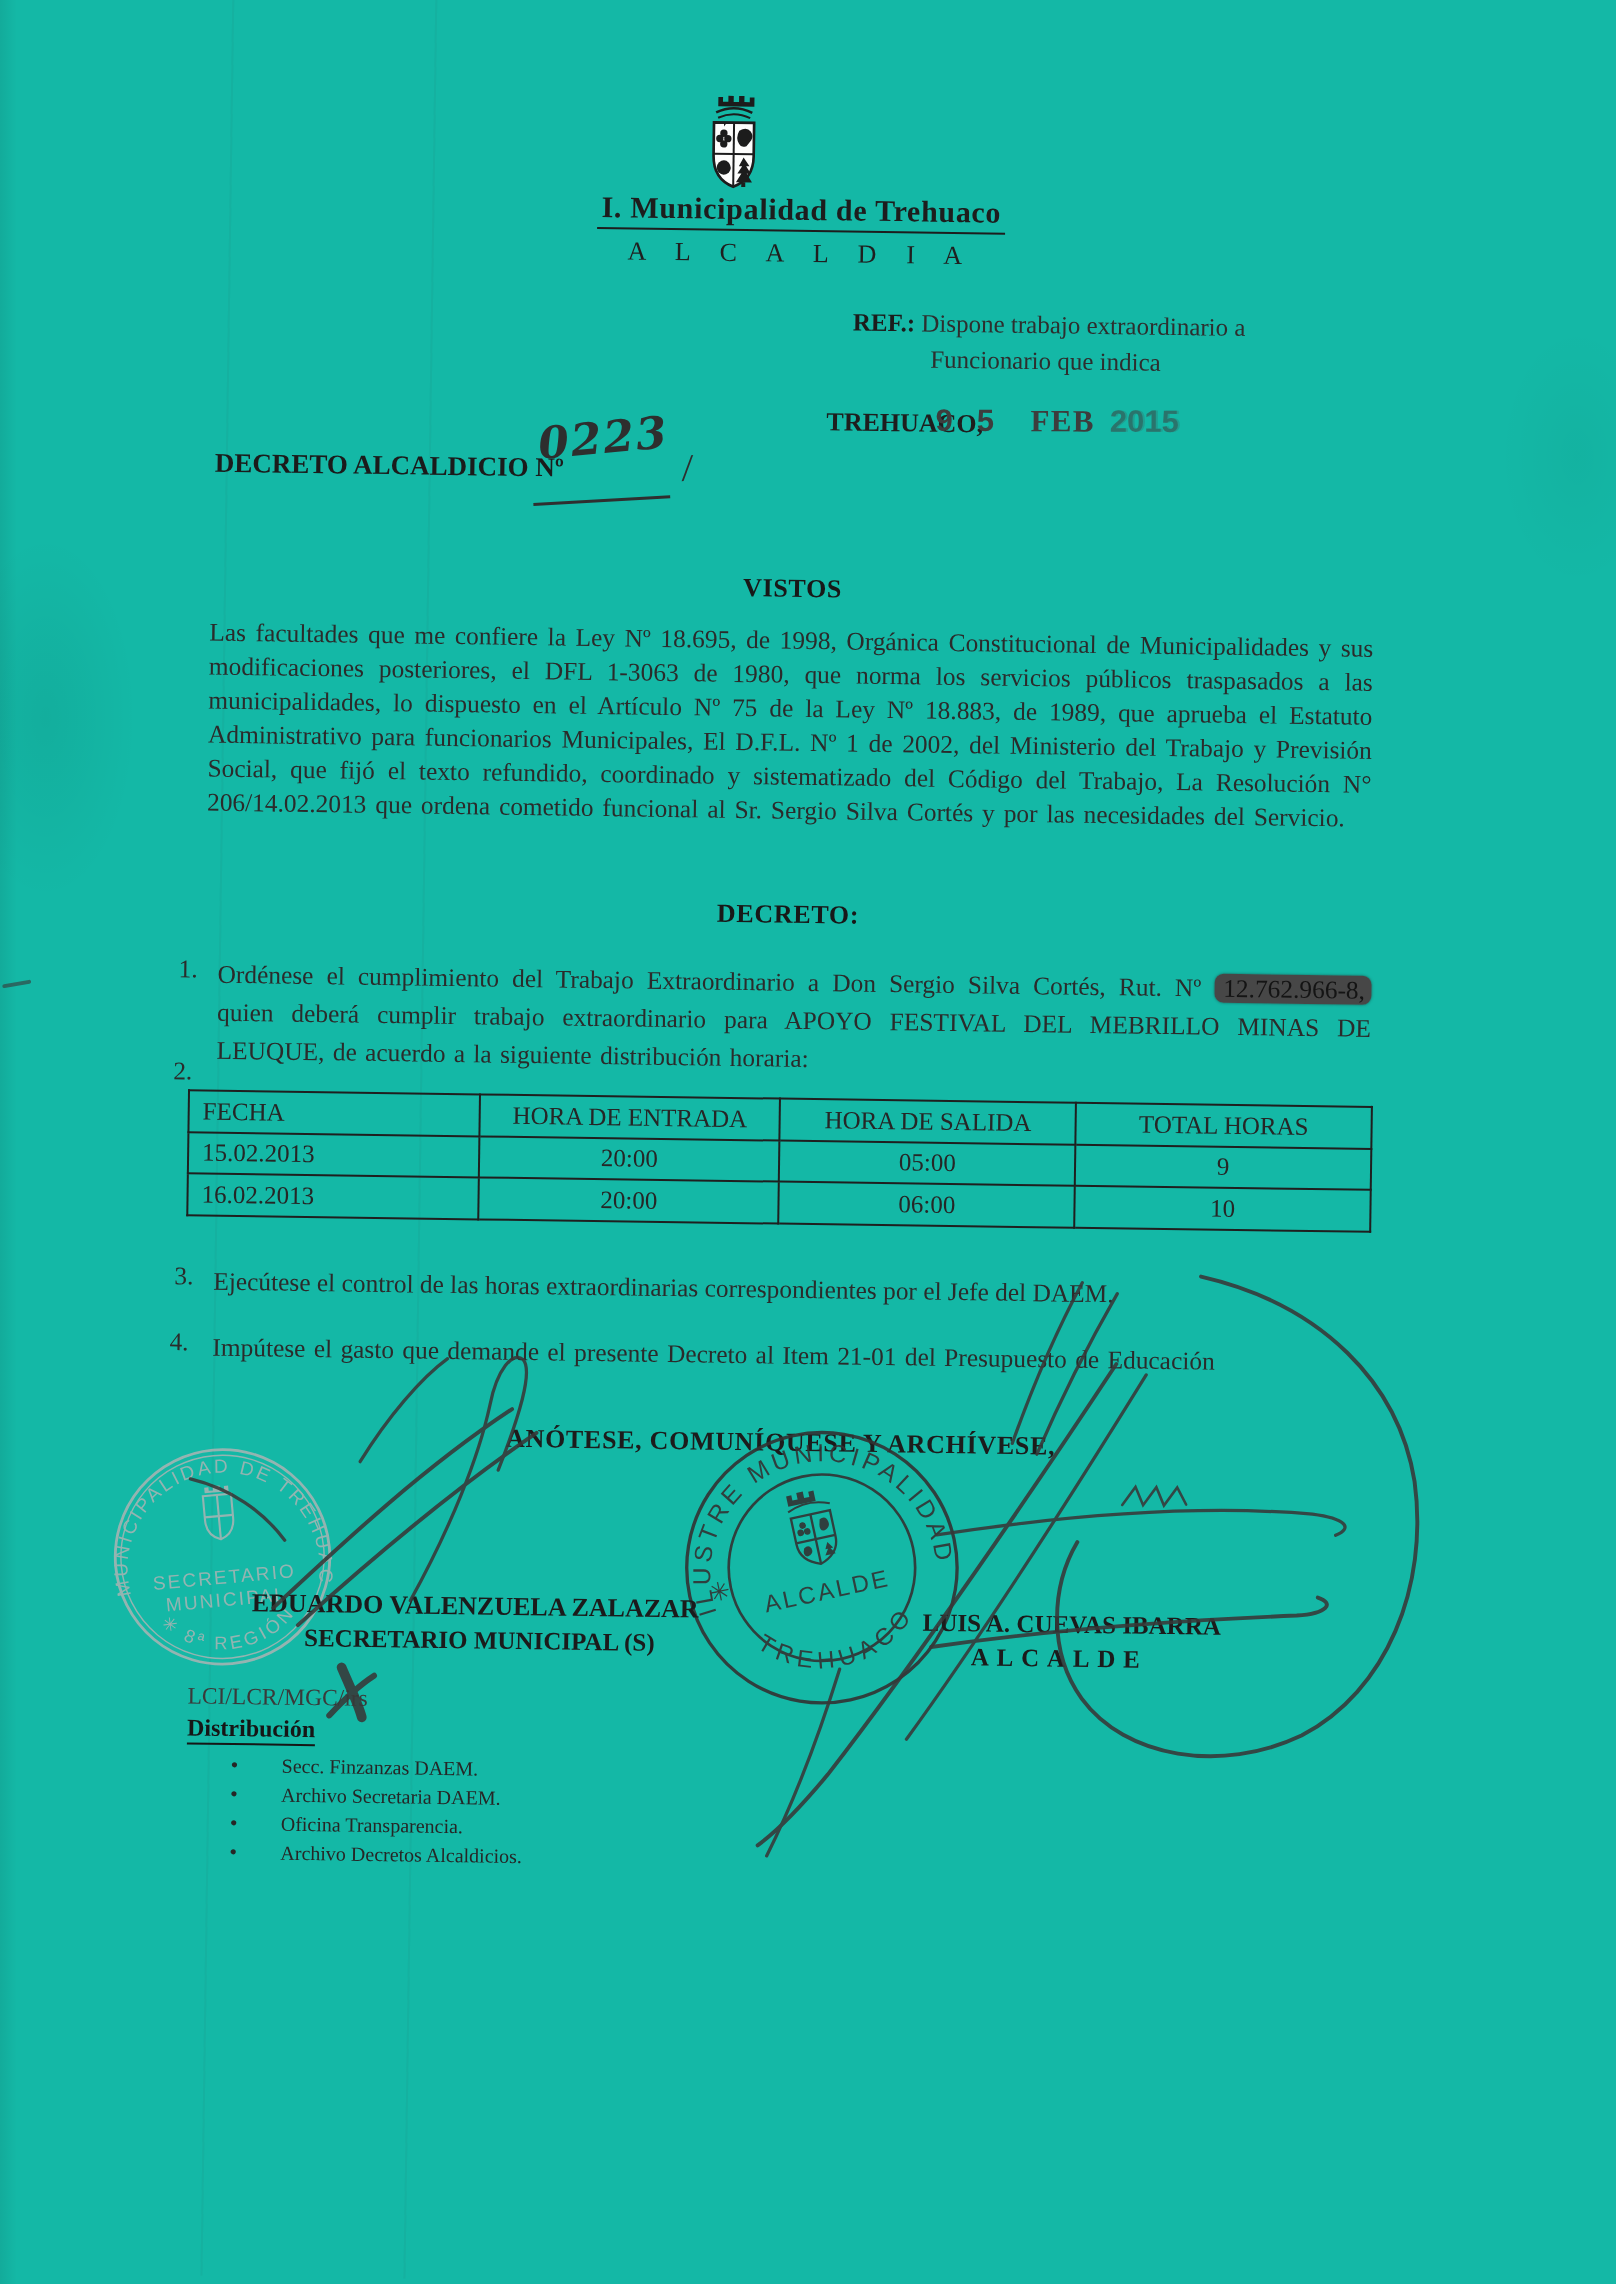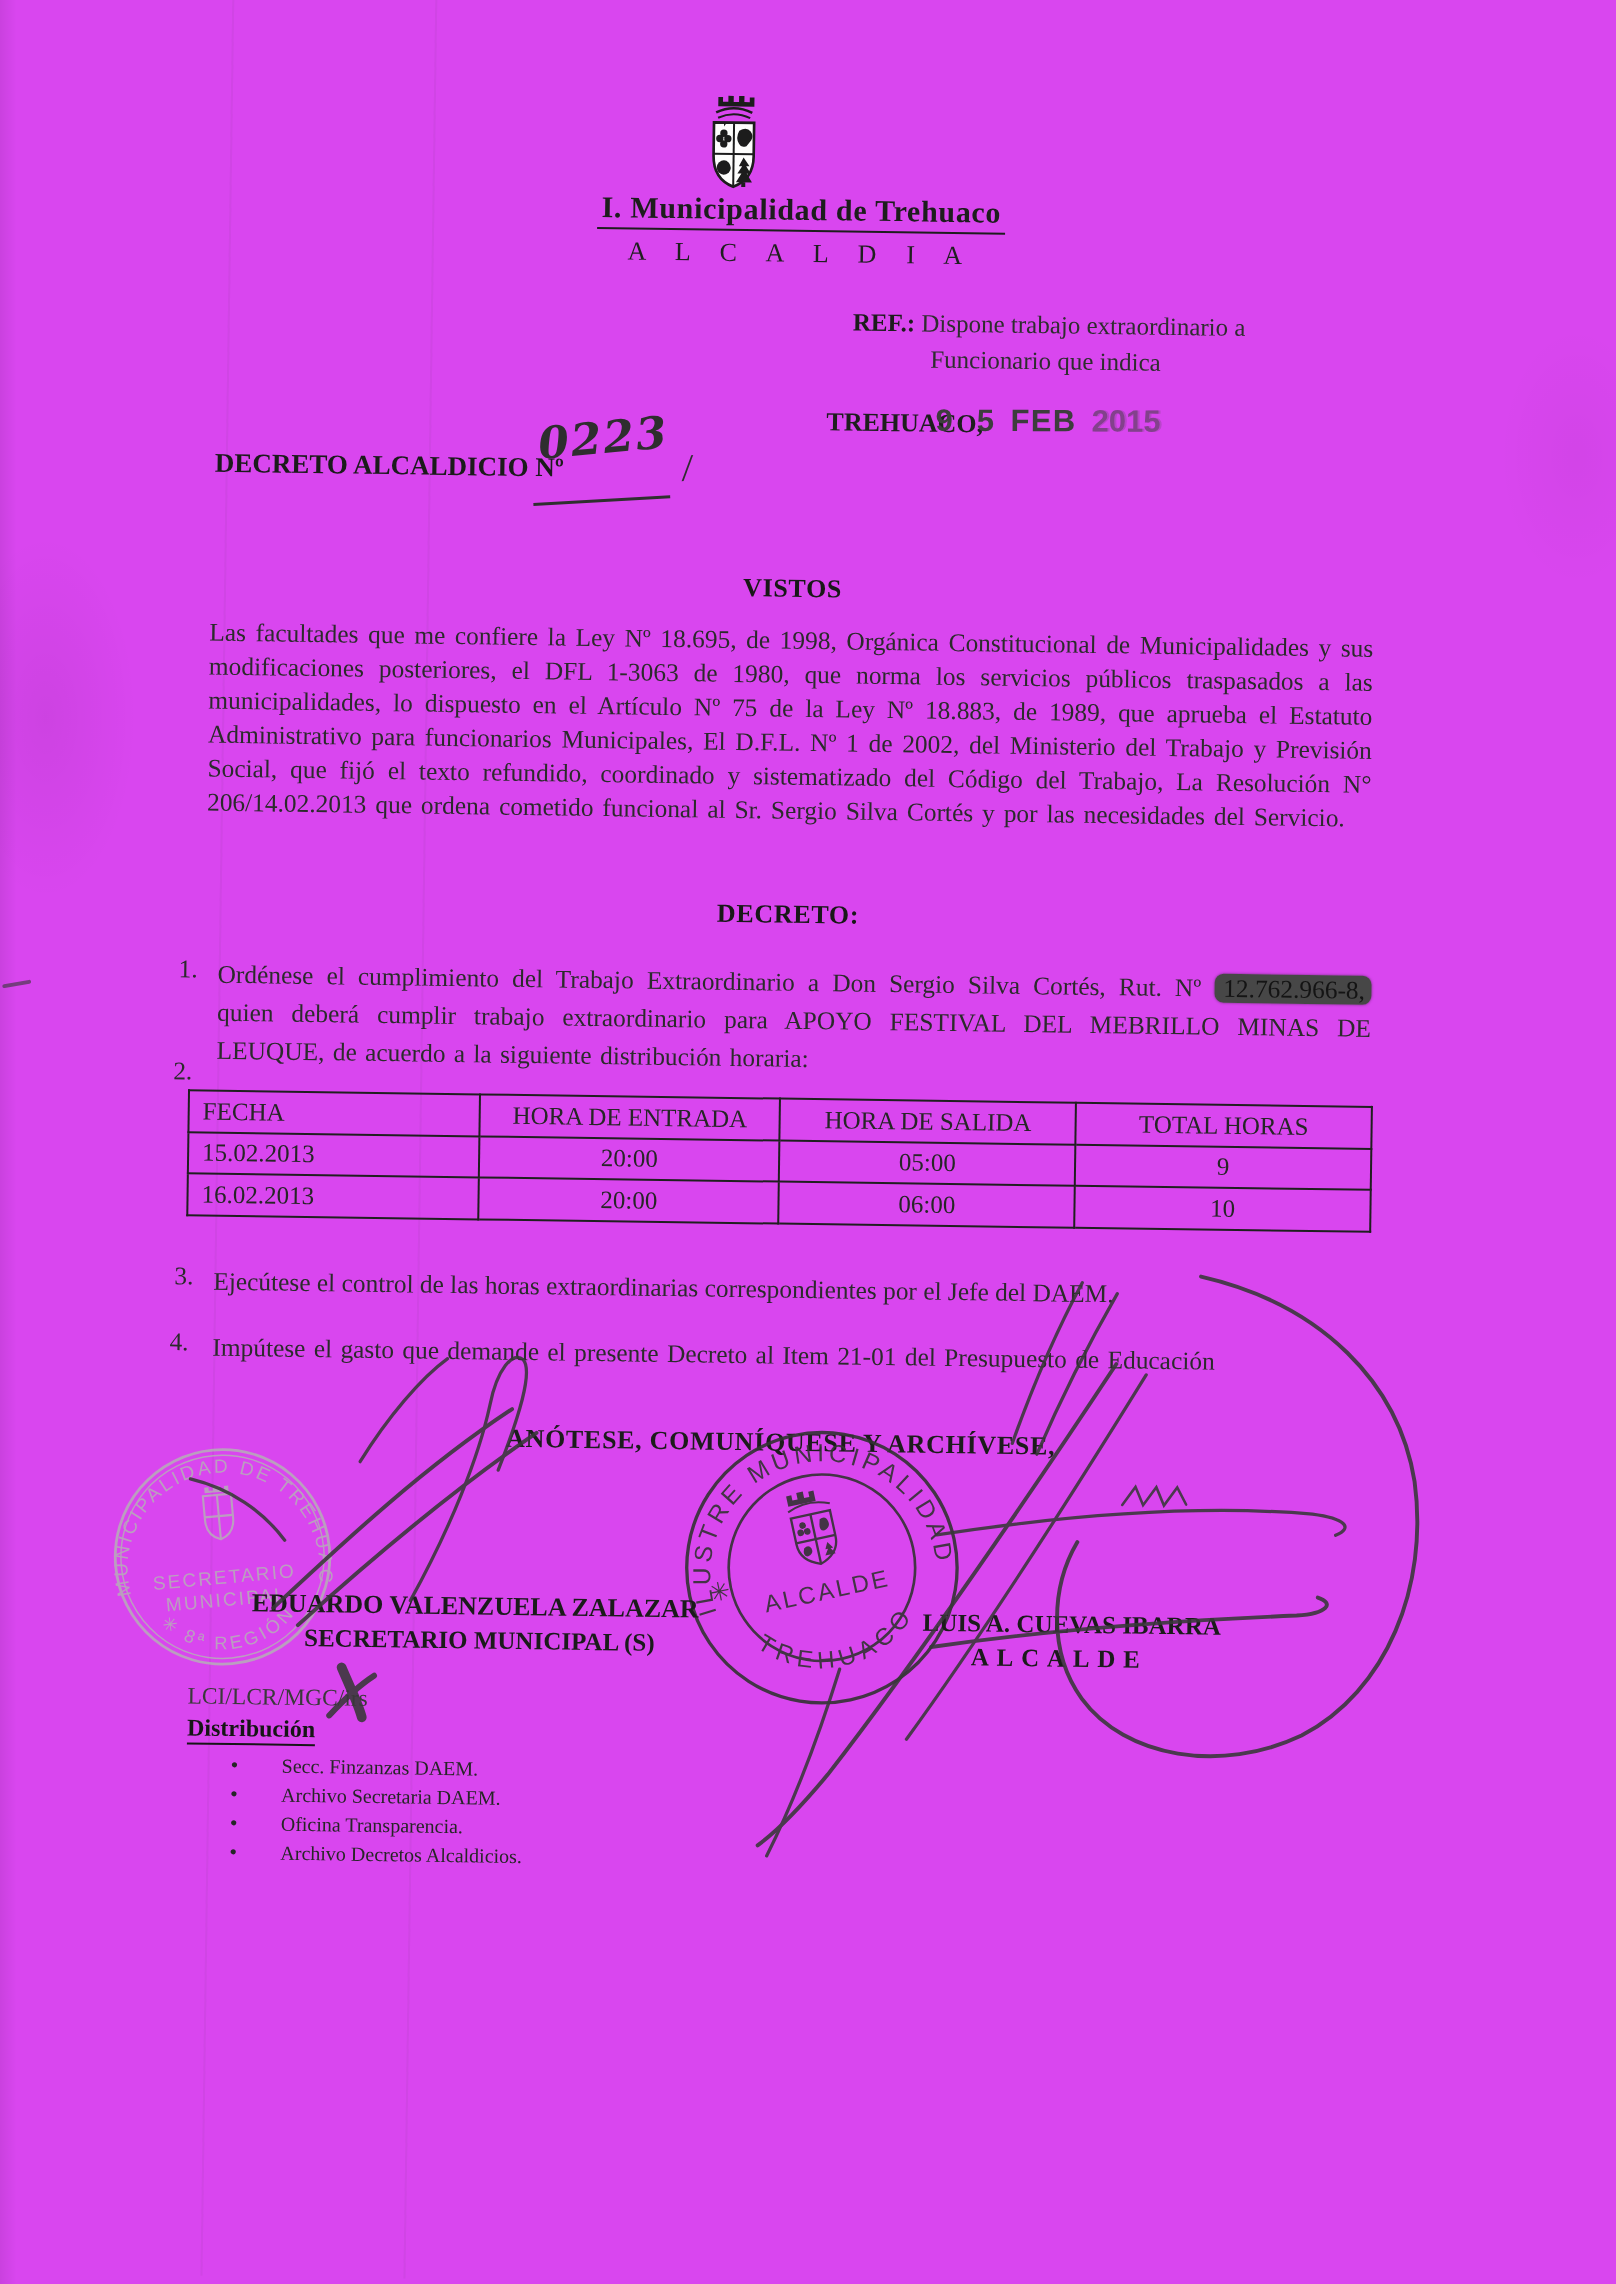--- a/index.html
+++ b/index.html
@@ -1,16 +1,16 @@
 <!DOCTYPE html>
 <html style="font-size:10.4px"><head>
 <meta charset="utf-8">
 <style>
   html,body{margin:0;padding:0;background:#e8e8e6;}
-  .page{position:relative;width:1617px;height:2284px;background:#d946ef;overflow:hidden;
+  .page{position:relative;width:1617px;height:2284px;background:#14b8a6;overflow:hidden;
         font-family:"Liberation Serif", serif;color:#2b2b2b;}
   .abs{position:absolute;}
   .sheet{position:absolute;inset:0;transform:rotate(0.8deg);transform-origin:50% 48%;}
   
   .edge-shade{position:absolute;left:0;top:0;bottom:0;width:17px;
       background:linear-gradient(to right, rgba(0,0,0,0.07), rgba(0,0,0,0));}
   .patch{position:absolute;pointer-events:none;}
   .fold{position:absolute;top:0;bottom:0;width:2px;background:rgba(60,60,60,0.05);}
   
   .org-block{left:548px;top:193px;width:482px;text-align:center;}
@@ -18,21 +18,21 @@
       border-bottom:2.6px solid #1d1d1d;padding:0 3.9px 3.3px 3.9px;letter-spacing:0.7px;}
   .org-sub{margin-top:6.5px;font-size:26px;letter-spacing:11.7px;color:#1f1f1f;}
   
   .ref-block{left:842px;top:304px;width:521px;font-size:25px;line-height:36px;color:#2e2e2e;}
   .ref-label{font-weight:700;color:#1c1c1c;}
   .ref-line2{padding-left:78px;}
   .date-line{left:817px;top:407px;font-size:26px;font-weight:700;color:#1e1e1e;}
   .date-stamp{left:926px;top:400px;font-family:"Liberation Sans",sans-serif;font-weight:700;
       font-size:31px;color:#3d3d3d;white-space:nowrap;transform:rotate(-0.5deg);}
   .date-stamp .day{letter-spacing:7.8px;}
-  .date-stamp .month{letter-spacing:1.3px;margin-left:0;}
+  .date-stamp .month{letter-spacing:1.3px;margin-left:20px;font-family:Liberation Serif, serif;}
   .date-stamp .year{opacity:0.55;margin-left:6.5px;text-shadow:2px 0 0 rgba(70,70,70,0.4);}
   
   .decree-label{left:206px;top:456px;font-size:27px;font-weight:700;color:#1b1b1b;}
   .hand-number{left:529px;top:415px;font-size:44px;font-style:italic;font-weight:700;
       color:#2e2e2e;transform:rotate(-6deg);letter-spacing:2px;font-family:"DejaVu Serif",serif;}
   .hand-underline{left:525px;top:502px;width:137px;height:3.3px;background:#2f2f2f;transform:rotate(-4deg);}
   .hand-slash{left:673px;top:448px;font-size:37px;font-style:italic;color:#2e2e2e;transform:rotate(-8deg);}
   
   .col-center{left:202px;width:1167px;text-align:center;}
   .h-vistos{top:574px;font-size:26px;font-weight:700;color:#181818;letter-spacing:0.7px;}

